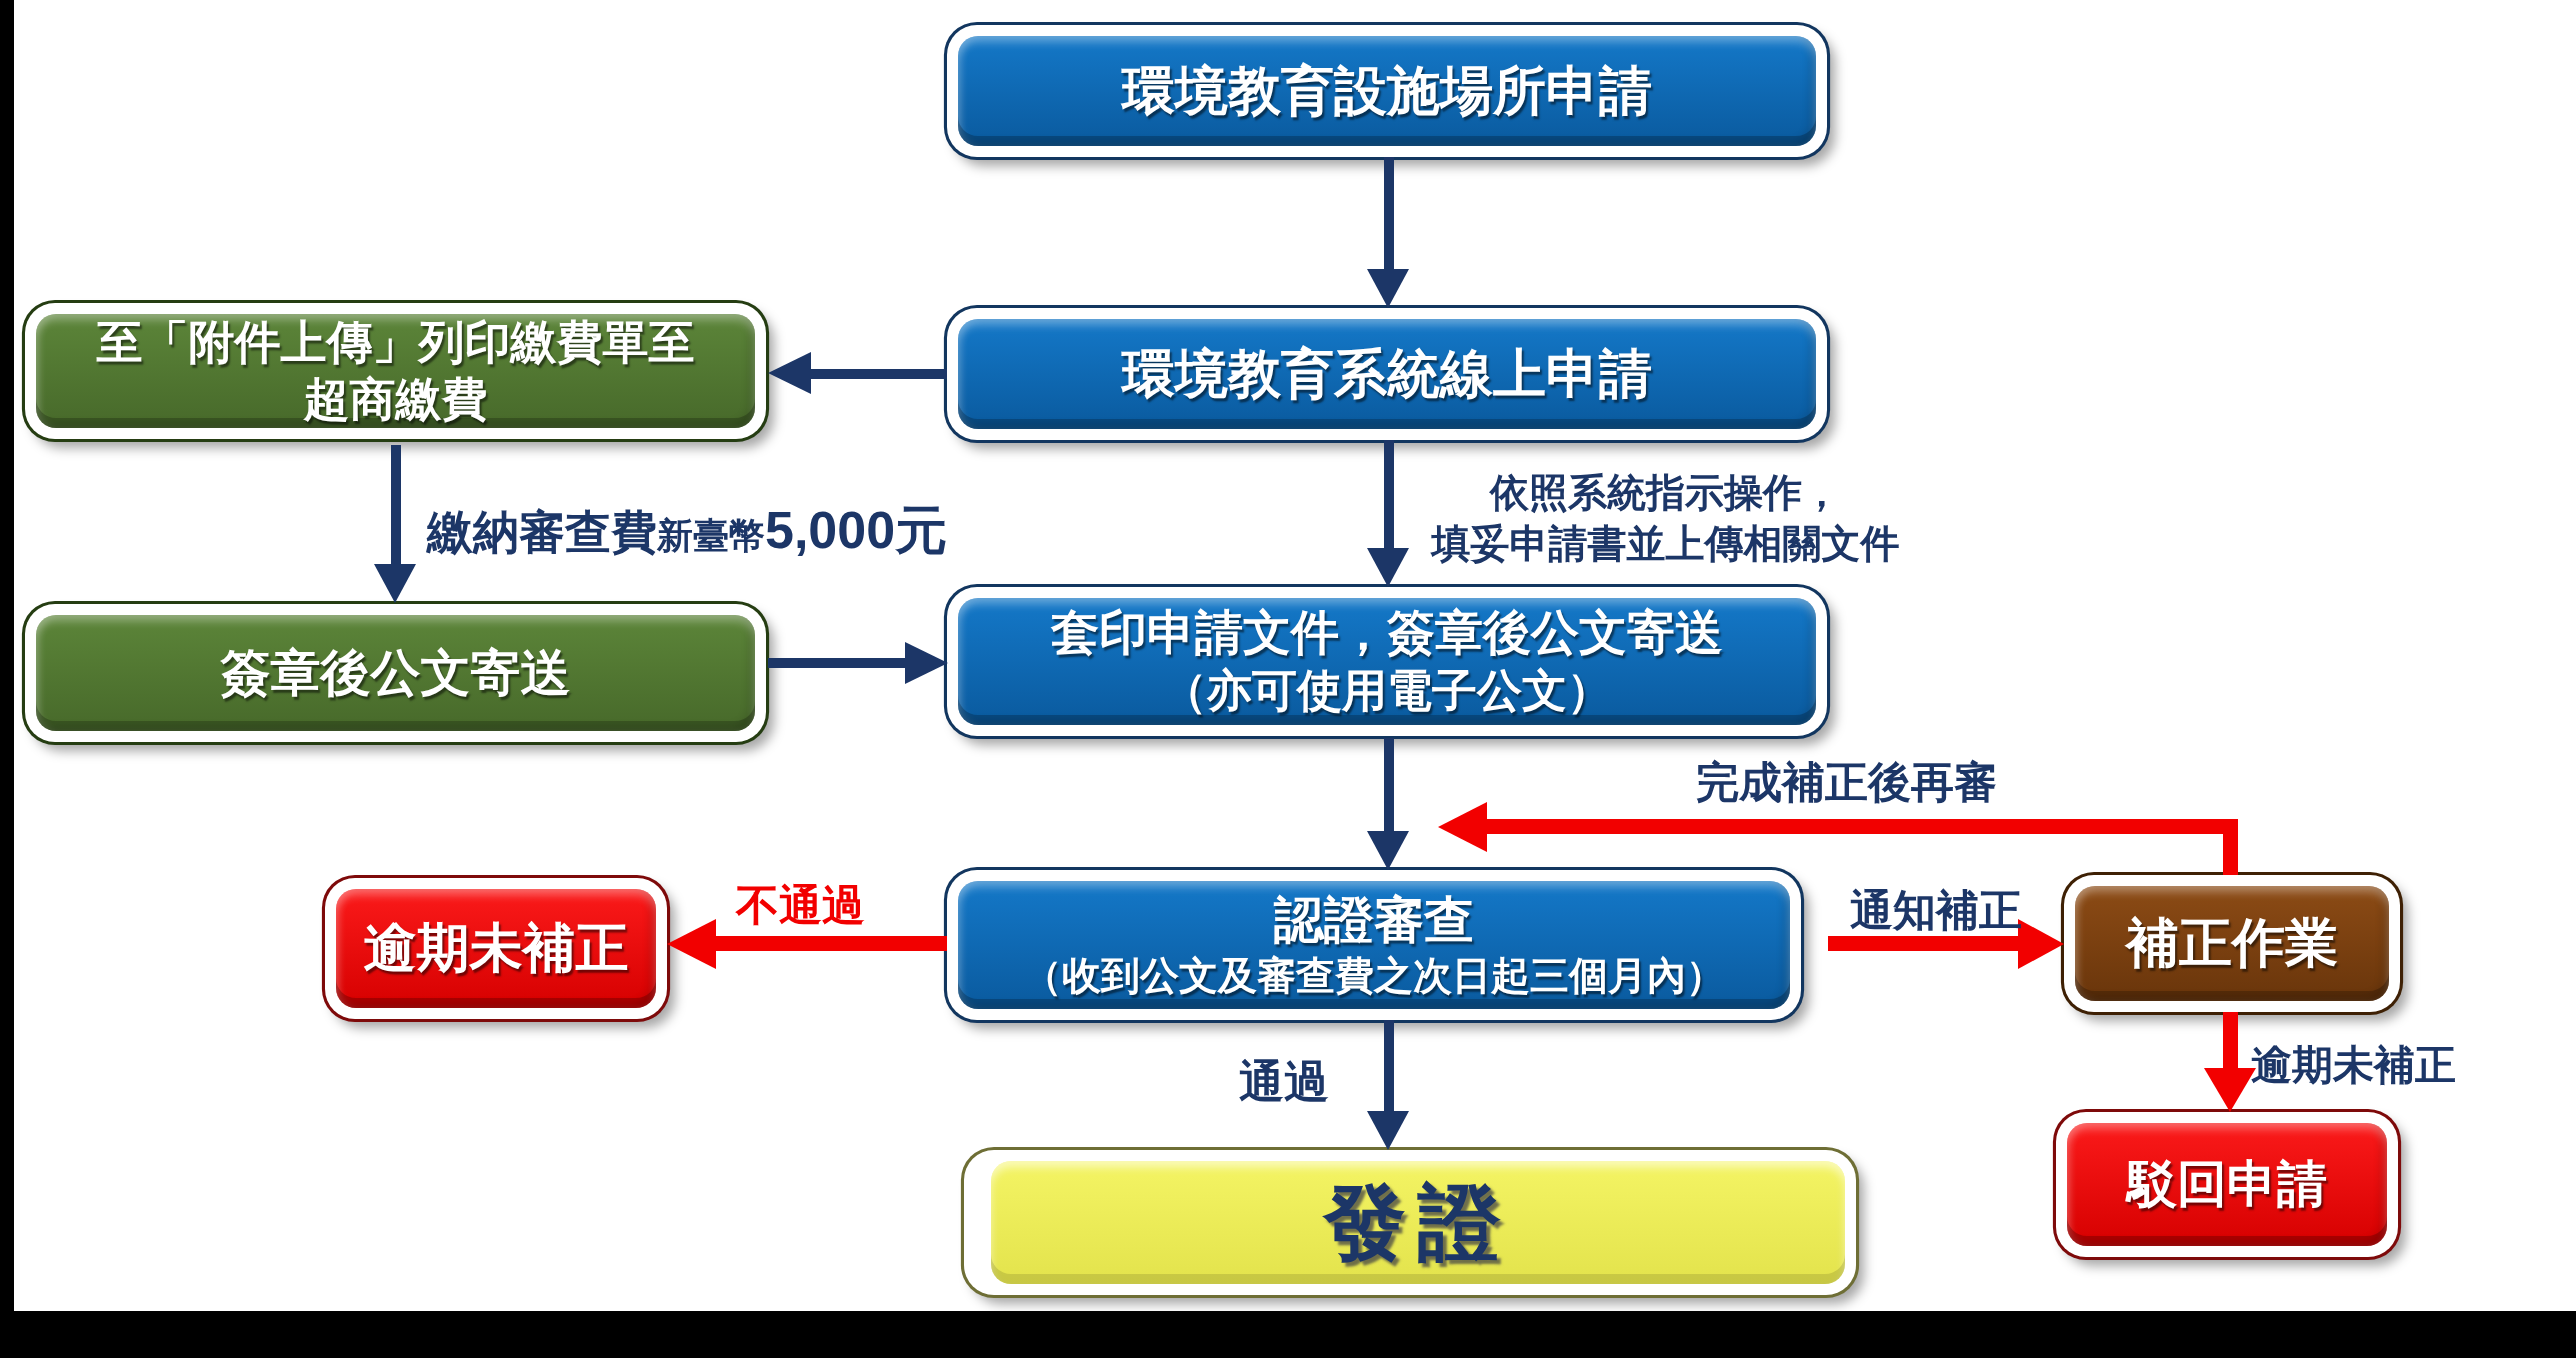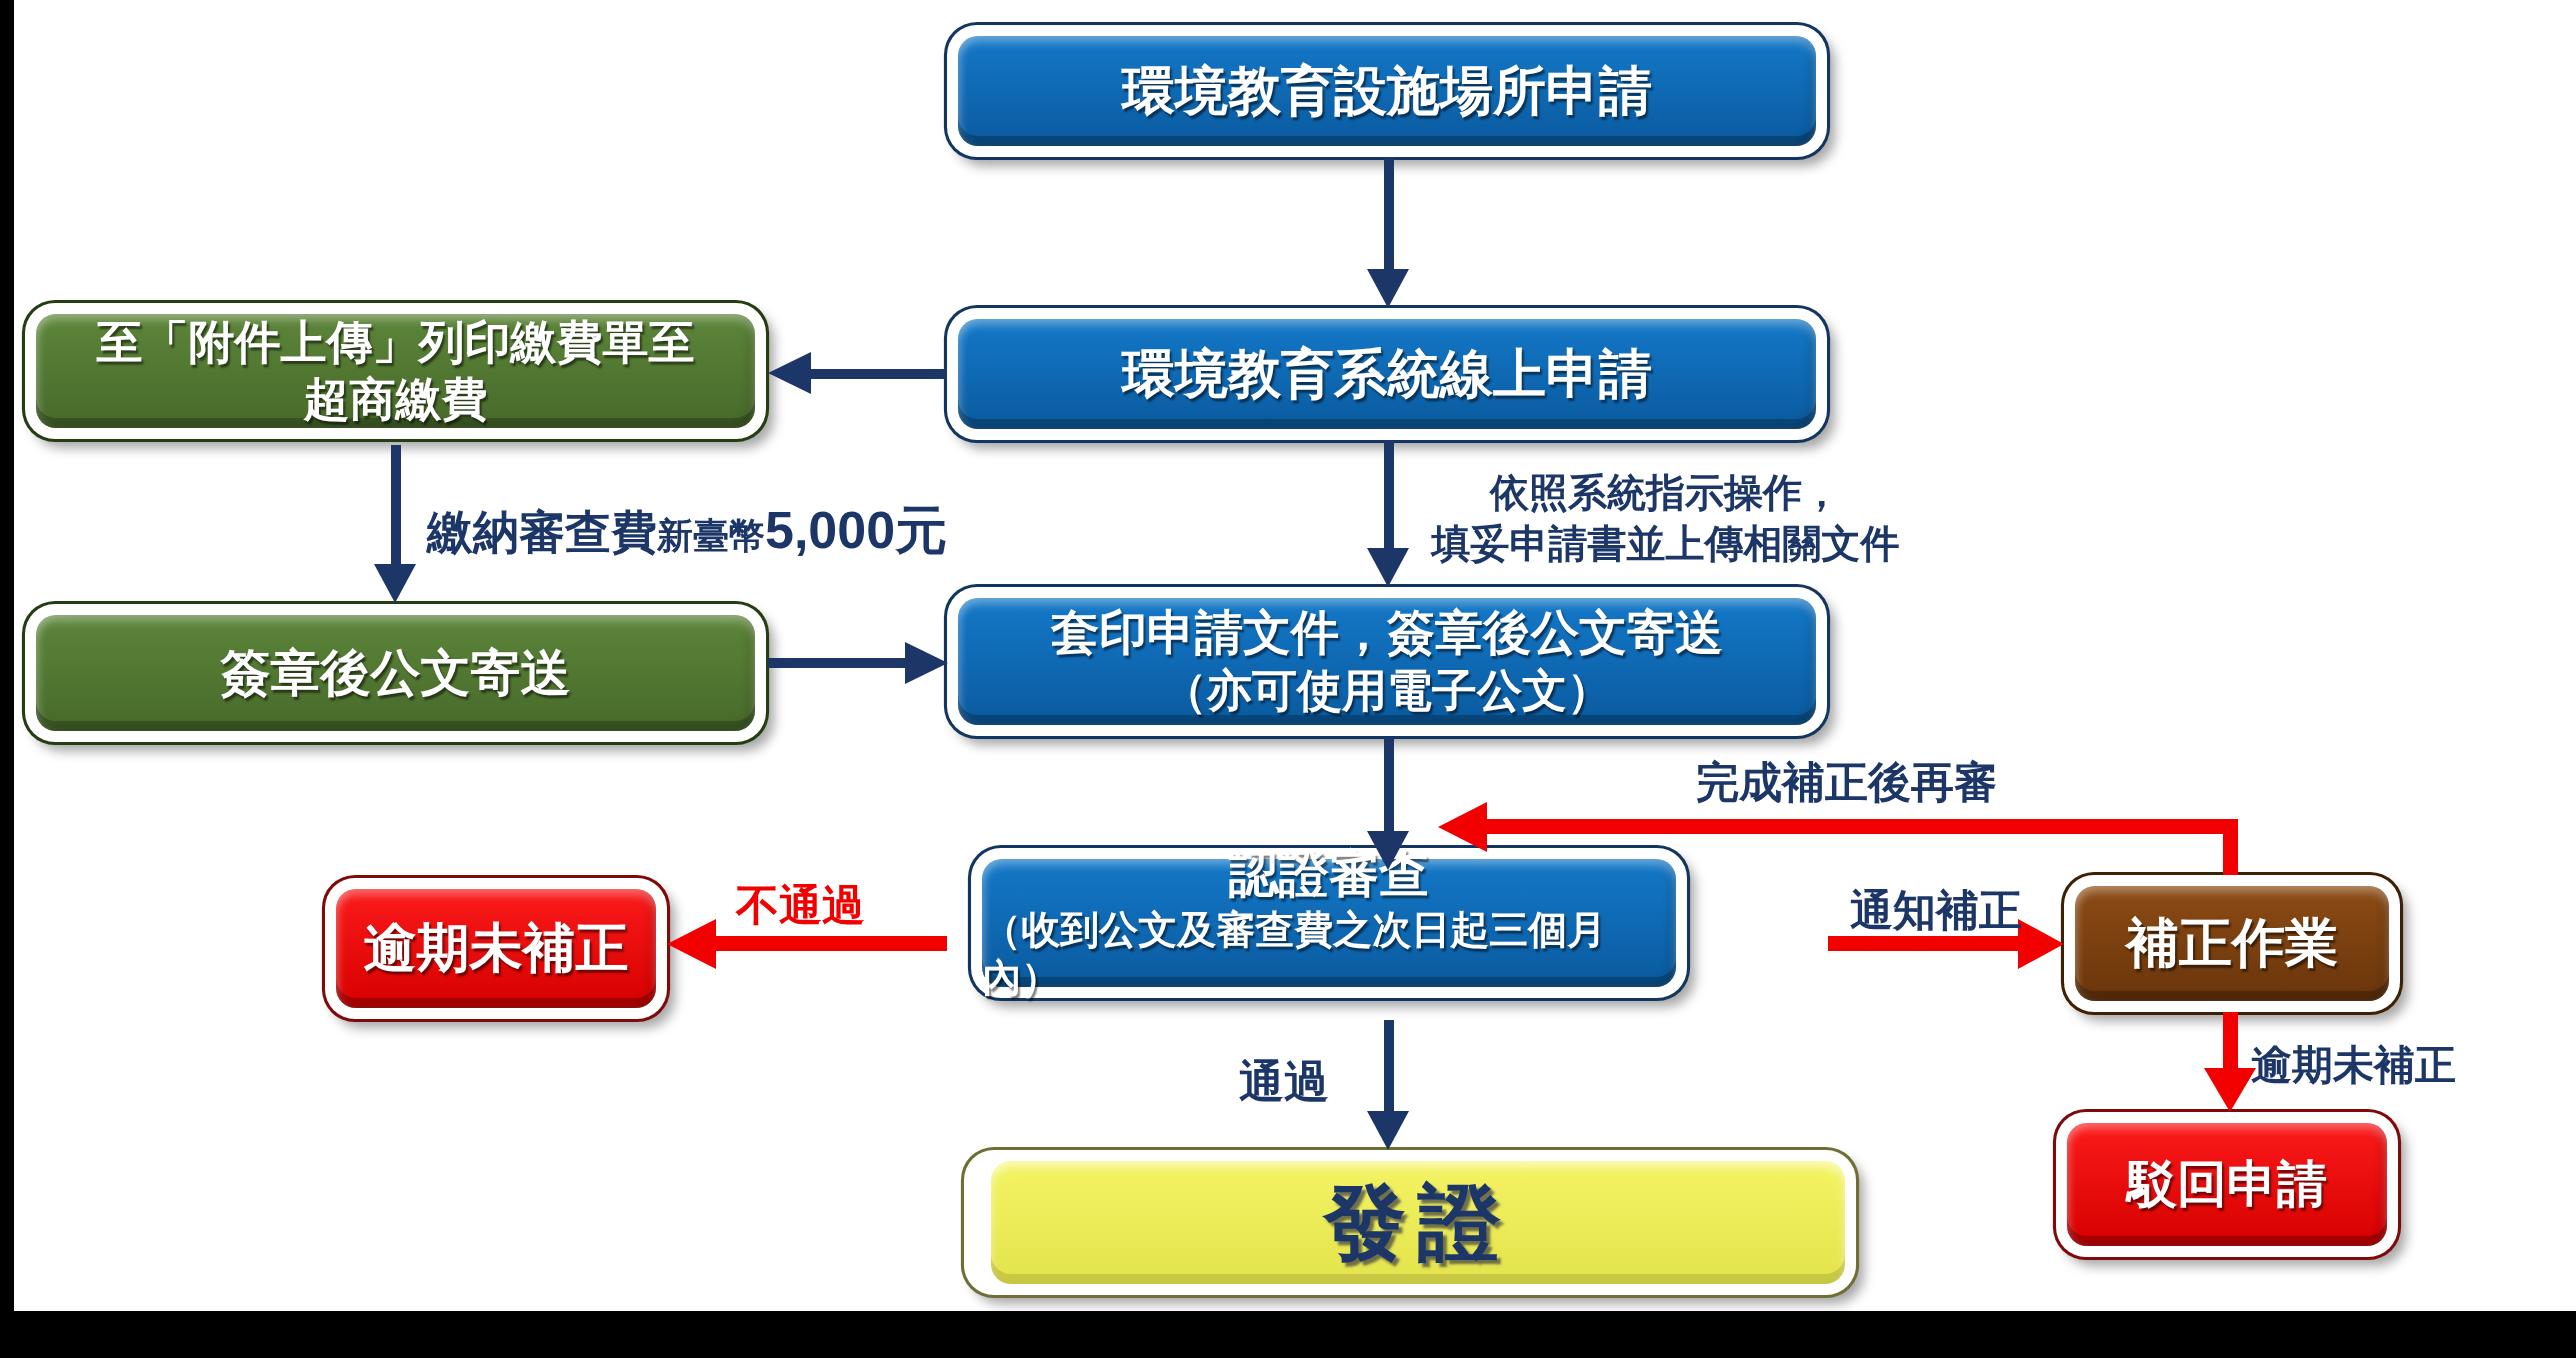--- a/index.html
+++ b/index.html
@@ -13,21 +13,21 @@
 
   
   .node{
     position:absolute;background:#ffffff;border-radius:30px;padding:11.3px;
     box-sizing:border-box;
     box-shadow:0 0 0 3.1px var(--outline), 7.5px 8.8px 11.3px rgba(0,0,0,.35);
   }
   .node-inner{
     width:100%;height:100%;border-radius:20px;
     display:flex;flex-direction:column;justify-content:center;align-items:center;
-    color:#ffffff;line-height:1.25;
+    color:#ffffff;text-align:center;line-height:1.25;
     background:linear-gradient(to bottom, var(--fill1), var(--fill2));
     box-shadow:inset 0 -10px 0 rgba(0,0,0,.22),
                inset 0 6.3px 8.8px rgba(255,255,255,.32),
                inset 5px 0 7.5px rgba(255,255,255,.10),
                inset -6.3px -3.8px 8.8px rgba(0,0,0,.14);
     text-shadow:1.9px 2.5px 1.9px rgba(0,0,0,.5);
   }
   .blue  {--outline:#12365f;--fill1:#1478c8;--fill2:#0a5a9e;}
   .green {--outline:#253d12;--fill1:#5c8539;--fill2:#47692a;}
   .redbox{--outline:#7e0a0a;--fill1:#fb1a1a;--fill2:#d60000;}
@@ -80,21 +80,21 @@
     <div class="node-inner" style="font-size:50px;">簽章後公文寄送</div>
   </div>
 
   <div class="node blue" style="left:947px;top:587px;width:880px;height:149px;">
     <div class="node-inner">
       <span style="font-size:48px;">套印申請文件，簽章後公文寄送</span>
       <span style="font-size:45px;">（亦可使用電子公文）</span>
     </div>
   </div>
 
-  <div class="node blue" style="left:947px;top:848px;width:716px;height:150px;margin-left:24px;">
+  <div class="node blue" style="left:947px;top:870px;width:854px;height:150px;">
     <div class="node-inner">
       <span style="font-size:50px;">認證審查</span>
       <span style="font-size:39px;">（收到公文及審查費之次日起三個月內）</span>
     </div>
   </div>
 
   <div class="node redbox" style="left:325px;top:878px;width:342px;height:141px;">
     <div class="node-inner" style="font-size:53px;">逾期未補正</div>
   </div>
 

